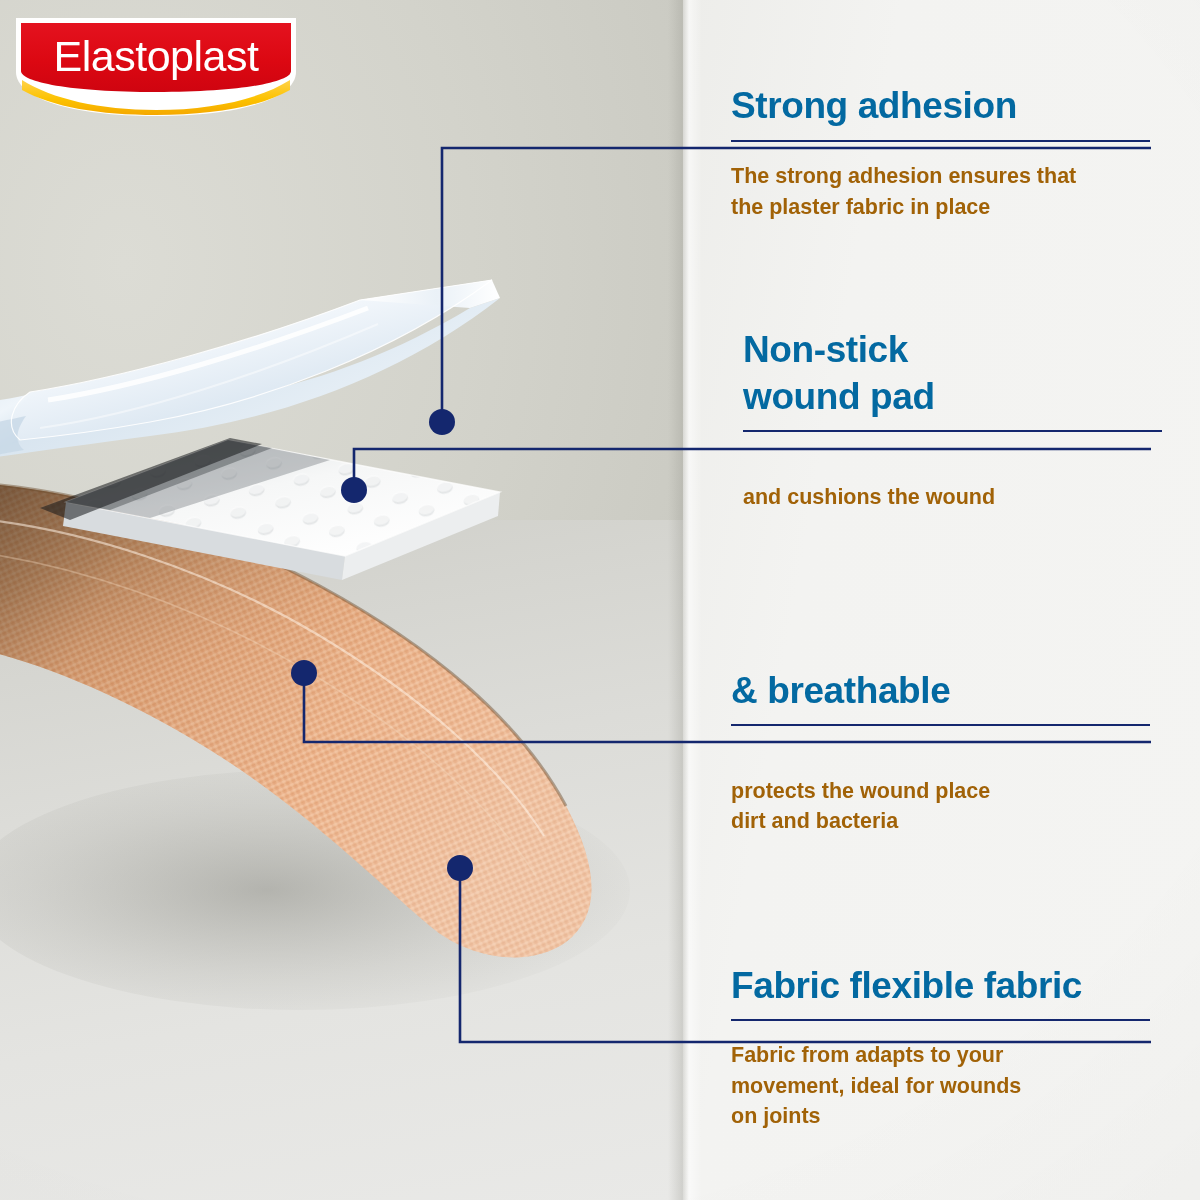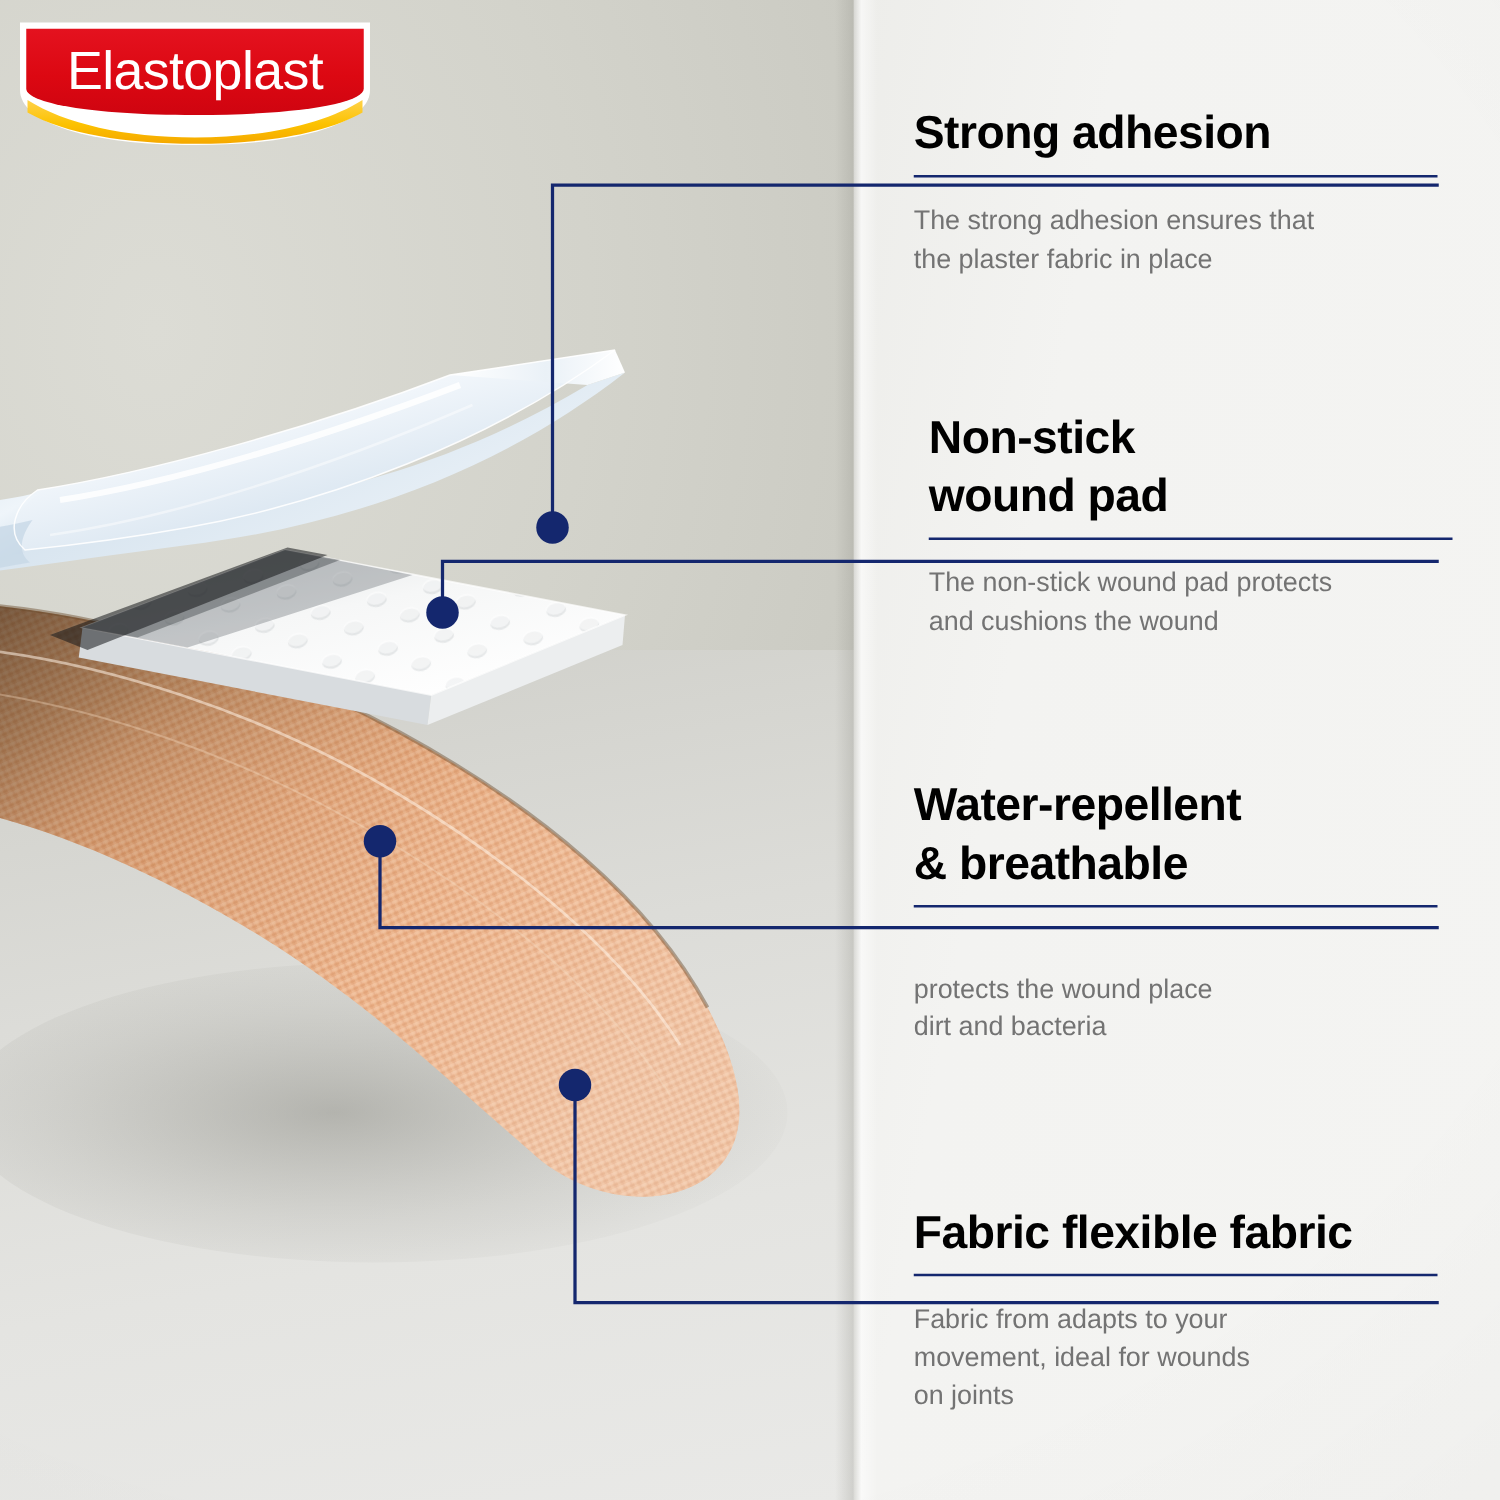--- a/index.html
+++ b/index.html
@@ -41,29 +41,29 @@
   
   .product{position:absolute;left:0;top:250px;width:700px;height:740px;}
   .product svg{display:block;width:100%;height:100%;overflow:visible;}
 
   
   .callouts{position:absolute;left:0;top:0;width:1200px;height:1200px;pointer-events:none;}
 
   
   .feature{position:absolute;left:731px;width:420px;}
   .feature h2{
-    margin:0;color:#000000;font-weight:bold;
+    margin:0;color:#0369a1;font-weight:bold;
     font-size:37px;line-height:47px;letter-spacing:-0.4px;
   }
   .feature .rule{
     margin-top:10px;border-top:2.5px solid #14276e;width:419px;
   }
   .feature p{
-    margin:19px 0 0 0;color:#737373;
-    font-size:21.5px;line-height:30.5px;font-weight:400;
+    margin:19px 0 0 0;color:#a16207;
+    font-size:21.5px;line-height:30.5px;font-weight:700;
   }
   .f1{top:82px;}
   .f2{top:326px;margin-left:12px;}
   .f3{top:620px;}
   .f4{top:962px;}
   .f1 .rule{margin-top:11px;}
 </style>
 </head>
 <body>
 
@@ -258,28 +258,28 @@
     </p>
   </div>
 
   <div class="feature f2">
     <h2>
       <span>Non-stick</span><br>
       <span>wound pad</span>
     </h2>
     <div class="rule"></div>
     <p>
-      <span>The non-stick wound pad protects</span><br>
+      <br>
       <span>and cushions the wound</span>
     </p>
   </div>
 
   <div class="feature f3">
     <h2>
-      <span>Water-repellent</span><br>
+      <br>
       <span>&amp; breathable</span>
     </h2>
     <div class="rule"></div>
     <p>
       <br>
       <span>protects the wound place</span><br>
       <span>dirt and bacteria</span>
     </p>
   </div>
 

